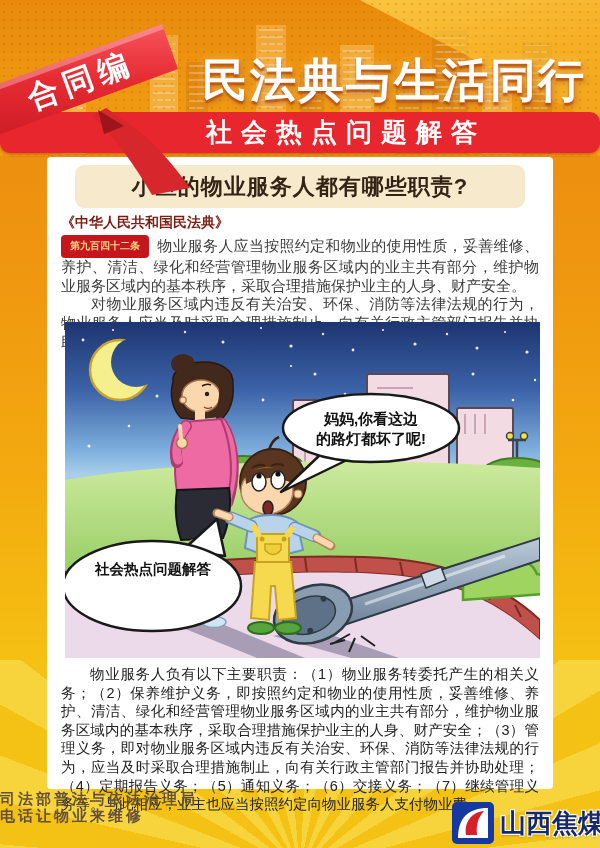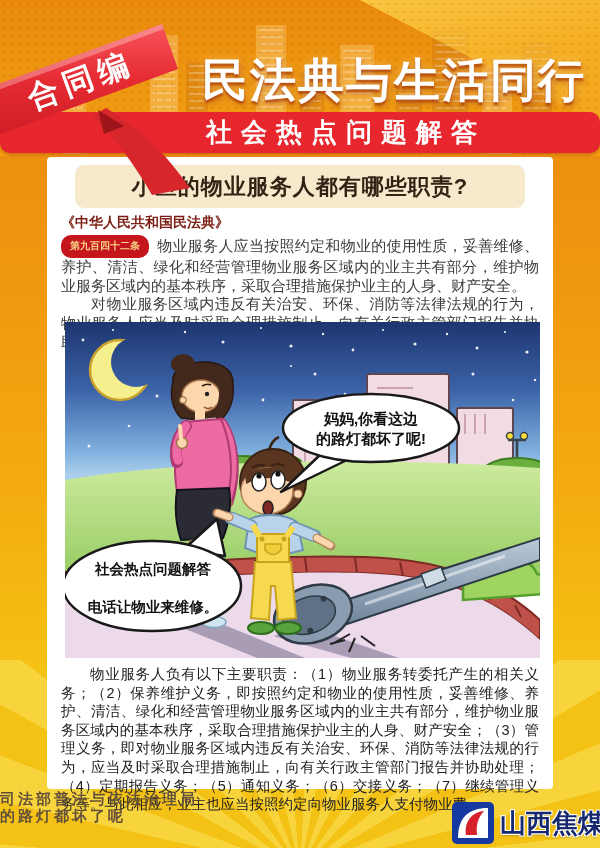--- a/index.html
+++ b/index.html
@@ -33,21 +33,21 @@
   .panel{position:absolute;left:47px;top:157px;width:506px;height:632px;background:#ffffff;
     border-radius:4px;z-index:3;}
   .qbox{position:absolute;left:28px;top:8px;width:450px;height:43px;background:#f7e9cc;
     border-radius:9px;display:flex;align-items:center;justify-content:center;
     font-size:22px;font-weight:bold;color:#332315;letter-spacing:1px;}
   .source{position:absolute;left:14px;top:57px;font-size:14px;font-weight:bold;color:#7c1f15;}
   .law{position:absolute;left:14px;top:78px;width:478px;font-size:15px;line-height:18.8px;
     color:#3c3c3c;text-align:justify;}
   .law p{margin:0;}
   .law p.p2{text-indent:2em;}
-  .badge{display:inline-block;background:#c5161d;color:#f7d488;border-radius:10px;
+  .badge{display:inline-block;background:#c5161d;color:#f7d488;border-radius:4px;
     font-size:10px;font-weight:bold;padding:2px 9px;margin-right:8px;vertical-align:2px;}
   .illus{position:absolute;left:18px;top:165px;width:475px;height:336px;overflow:hidden;}
   .illus svg{position:absolute;left:0;top:0;}
   .bubble-text{position:absolute;text-align:center;font-weight:bold;color:#111;z-index:4;}
   .bt1{left:220px;top:87px;width:172px;font-size:15px;line-height:1.3;}
   .bt2{left:2px;top:238px;width:172px;font-size:14.5px;line-height:1.3;}
   .explain{position:absolute;left:14px;top:508px;width:478px;font-size:14.5px;line-height:18.6px;
     color:#222222;text-align:justify;text-indent:2em;margin:0;}
   
   .sunburst{position:absolute;left:0;top:660px;width:600px;height:188px;z-index:1;
@@ -297,30 +297,29 @@
         </g>
       </svg>
 
       <div class="bubble-text bt1">
         <span>妈妈,你看这边</span><br>
         <span>的路灯都坏了呢!</span>
       </div>
       <div class="bubble-text bt2">
         <span>社会热点问题解答</span><br>
         <br>
-        <span>电话让物业来维修。</span>
       </div>
     </div>
 
     <p class="explain">物业服务人负有以下主要职责：（1）物业服务转委托产生的相关义务；（2）保养维护义务，即按照约定和物业的使用性质，妥善维修、养护、清洁、绿化和经营管理物业服务区域内的业主共有部分，维护物业服务区域内的基本秩序，采取合理措施保护业主的人身、财产安全；（3）管理义务，即对物业服务区域内违反有关治安、环保、消防等法律法规的行为，应当及时采取合理措施制止，向有关行政主管部门报告并协助处理；（4）定期报告义务；（5）通知义务；（6）交接义务；（7）继续管理义务等。与此相应，业主也应当按照约定向物业服务人支付物业费。</p>
   </div>
 
   <div class="pub">
     <div>司法部普法与依法治理局</div>
-    <div>的路灯都坏了呢</div>
+    <div>电话让物业来维修</div>
   </div>
 
   <div class="logo">
     <svg class="logo-mark" viewBox="0 0 42 42">
       <rect x="0" y="0" width="42" height="42" rx="5" fill="#1539a0"></rect>
       <path d="M6,36 C6,16 16,6 36,6 L36,36 Z" fill="#ffffff"></path>
       <path d="M14,33 C12,20 20,10 32,9 C26,16 24,22 25,33 Z" fill="#d6212b"></path>
     </svg>
     <div class="logo-text">山西焦煤</div>
   </div>

